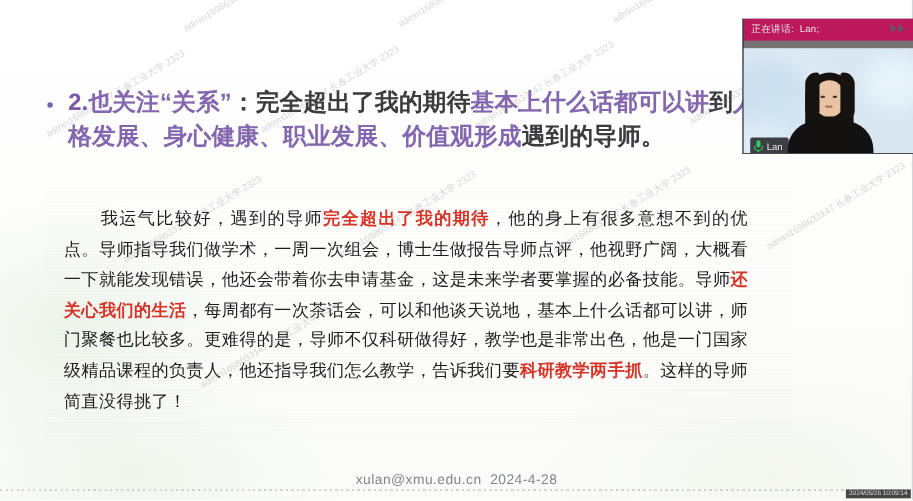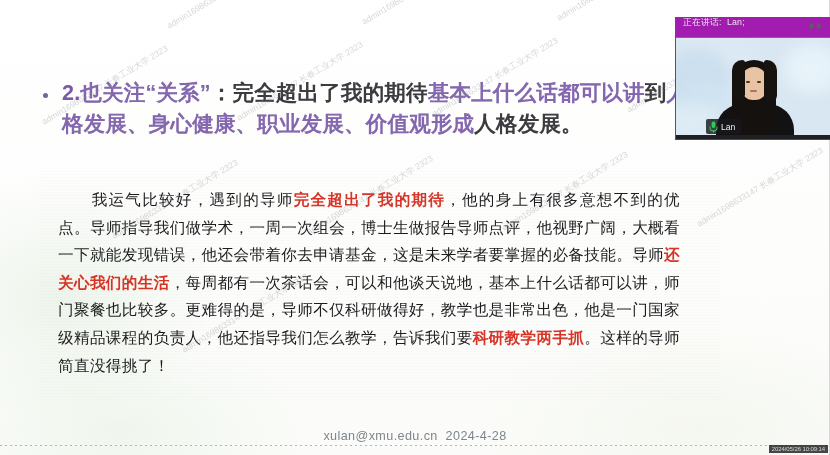--- a/index.html
+++ b/index.html
@@ -137,23 +137,24 @@
     width: 154px;
     height: 122px;
     background: #1b1b1d;
     border-left: 1px solid #54545a;
     border-bottom: 1px solid #4a4a50;
     overflow: hidden;
   }
   #video-titlebar {
     position: relative;
     height: 20px;
-    background: #a21caf;
-    border-bottom: 1px solid #737373;
+    background: #be185d;
+    border-bottom: 7px solid #737373;
     display: flex;
+    align-items: center;
     padding-left: 7px;
   }
   #video-title-text {
     font-family: "Liberation Sans", "DejaVu Sans", sans-serif;
     font-size: 8.8px;
     color: #e6e6e8;
     letter-spacing: 0.2px;
     white-space: nowrap;
   }
   #video-title-icons {
@@ -237,21 +238,20 @@
     position: absolute;
     left: 6px;
     bottom: 5px;
     height: 15px;
     display: flex;
     align-items: center;
     gap: 3px;
     padding: 0 6px 0 3px;
     background: rgba(25,25,28,0.82);
     border-radius: 2px;
-    margin-left: 24px;
   }
   #mic-label {
     font-family: "Liberation Sans", "DejaVu Sans", sans-serif;
     font-size: 8.6px;
     color: #f0f0f2;
   }
   #video-bottom-edge {
     position: absolute;
     left: 0; bottom: 0;
     width: 154px; height: 4px;
@@ -283,21 +283,21 @@
 
 <div id="screen">
 
   <div id="slide">
 
     <div id="paper-texture"></div>
 
     <div id="heading-block">
       <span class="bullet-dot"></span>
       <div id="heading-text">
-        <span class="hl-purple-deep">2.</span><span class="hl-purple">也关注“关系”</span><span class="hd-dark">：完全超出了我的期待</span><span class="hl-purple">基本上什么话都可以讲</span><span class="hd-dark">到</span><span class="hl-purple">人格发展、身心健康、职业发展、价值观形成</span><span class="hd-dark">人格发展。</span>
+        <span class="hl-purple-deep">2.</span><span class="hl-purple">也关注“关系”</span><span class="hd-dark">：完全超出了我的期待</span><span class="hl-purple">基本上什么话都可以讲</span><span class="hd-dark">到</span><span class="hl-purple">人格发展、身心健康、职业发展、价值观形成</span><span class="hd-dark">遇到的导师。</span>
       </div>
     </div>
 
     <div id="body-block">
       <span class="indent"></span><span>我运气比较好，遇到的导师</span><span class="hl-red">完全超出了我的期待</span><span>，他的身上有很多意想不到的优点。导师指导我们做学术，一周一次组会，博士生做报告导师点评，他视野广阔，大概看一下就能发现错误，他还会带着你去申请基金，这是未来学者要掌握的必备技能。导师</span><span class="hl-red">还关心我们的生活</span><span>，每周都有一次茶话会，可以和他谈天说地，基本上什么话都可以讲，师门聚餐也比较多。更难得的是，导师不仅科研做得好，教学也是非常出色，他是一门国家级精品课程的负责人，他还指导我们怎么教学，告诉我们要</span><span class="hl-red">科研教学两手抓</span><span>。这样的导师简直没得挑了！</span>
     </div>
 
 
     <div id="footer-rule"></div>
     <div id="footer-text">

